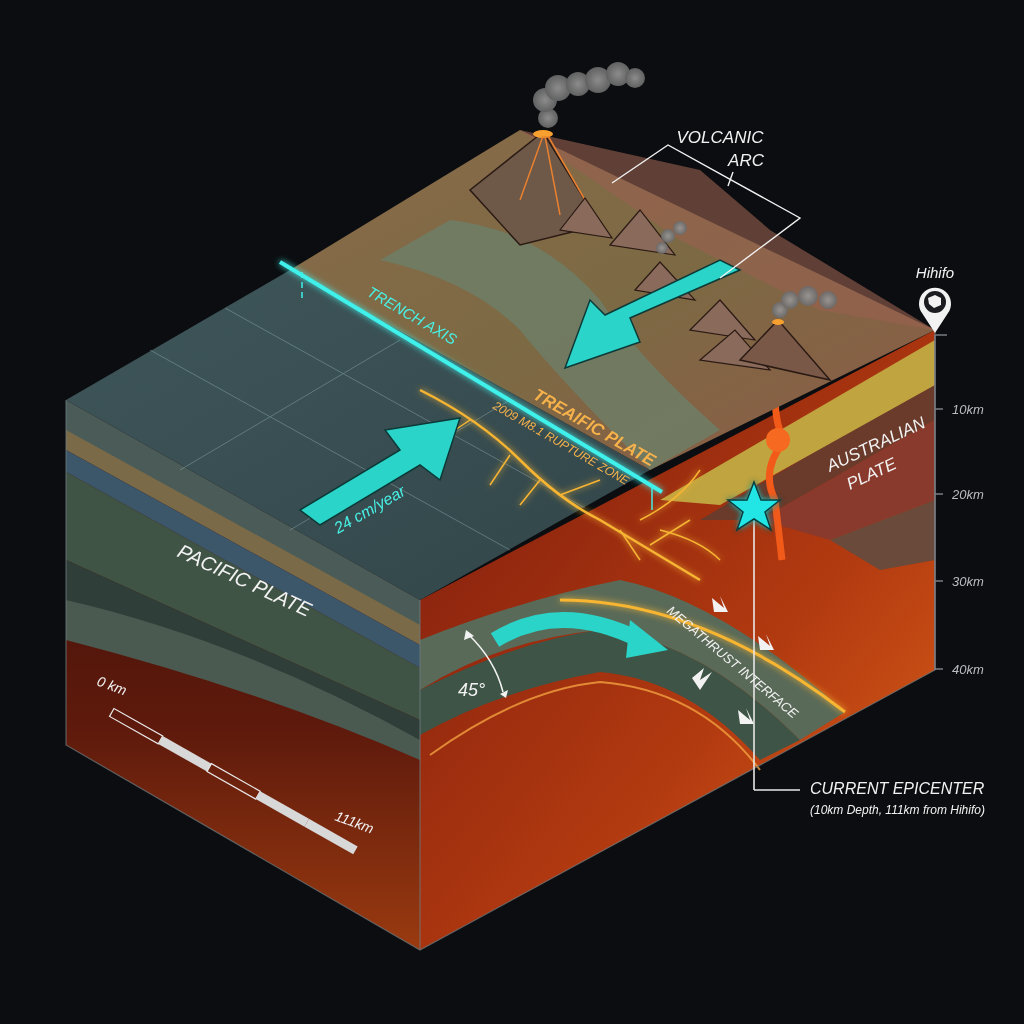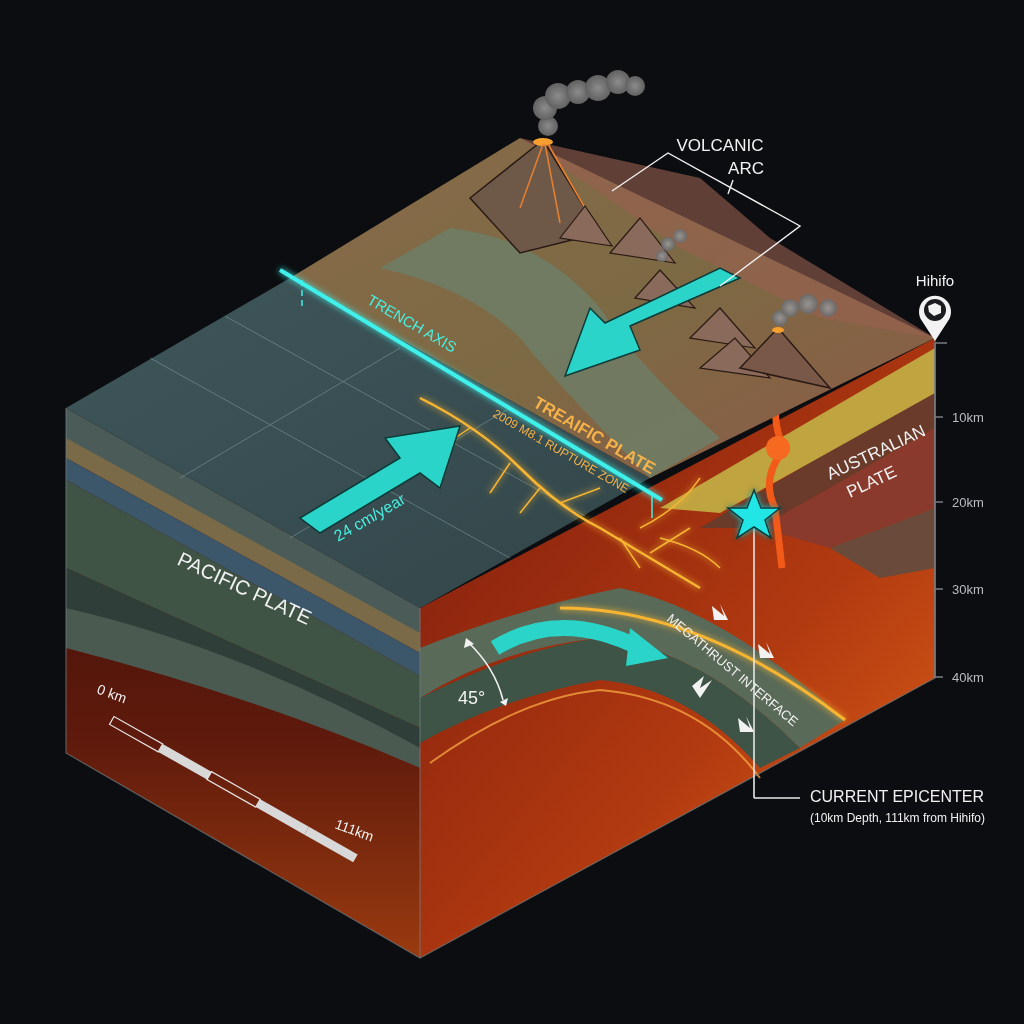--- a/index.html
+++ b/index.html
@@ -1,17 +1,17 @@
 <!DOCTYPE html>
 <html><head>
 <meta charset="utf-8">
 <style>
   html,body{margin:0;padding:0;background:#0b0d10;}
   body{width:1024px;height:1024px;position:relative;overflow:hidden;font-family:"Liberation Sans",sans-serif;}
-  #stage{position:absolute;left:0;top:8px;width:1024px;height:838px;}
+  #stage{position:absolute;left:0;top:0;width:1024px;height:838px;font-style:italic;}
   svg text{font-family:"Liberation Sans",sans-serif;}
   .lbl-white{fill:#f2f2f2;}
   .lbl-grey{fill:#b9bcc0;}
   .lbl-cyan{fill:#48f0e4;}
   .lbl-orange{fill:#f6b24a;}
 </style>
 </head>
 <body>
 
 <div id="stage">

